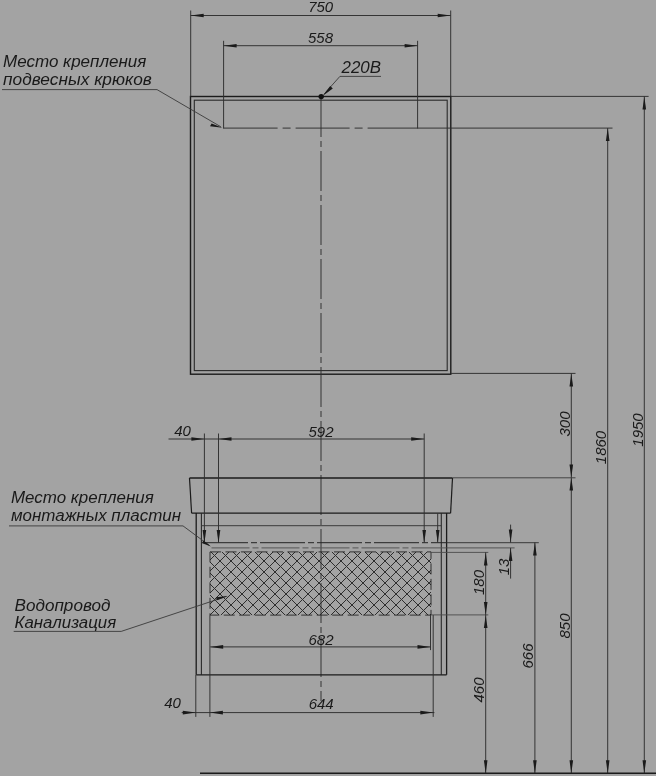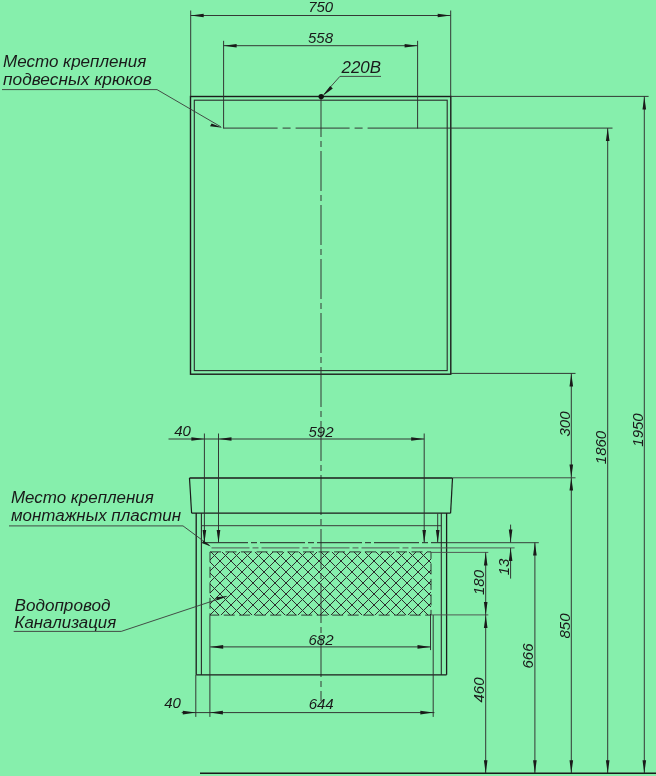--- a/index.html
+++ b/index.html
@@ -1,16 +1,16 @@
 <!DOCTYPE html>
 <html><head>
 <meta charset="utf-8">
 <style>
   html,body{margin:0;padding:0;background:#ffffff;}
-  #page{position:relative;width:656px;height:776px;background:#86efac;overflow:hidden;}
+  #page{position:relative;width:656px;height:776px;background:#a3a3a3;overflow:hidden;}
   svg{position:absolute;left:0;top:0;}
   text{font-family:"Liberation Sans",sans-serif;font-style:italic;fill:#1a1a1a;}
 </style>
 </head>
 <body>
 <div id="page">
 <svg width="656" height="776" viewBox="0 0 656 776">
 <defs>
   <pattern id="xhatch" width="11" height="11" patternUnits="userSpaceOnUse">
     <path d="M-1 -1 L12 12 M12 -1 L-1 12" stroke="#2d2d2d" stroke-width="1.0" fill="none"></path>

